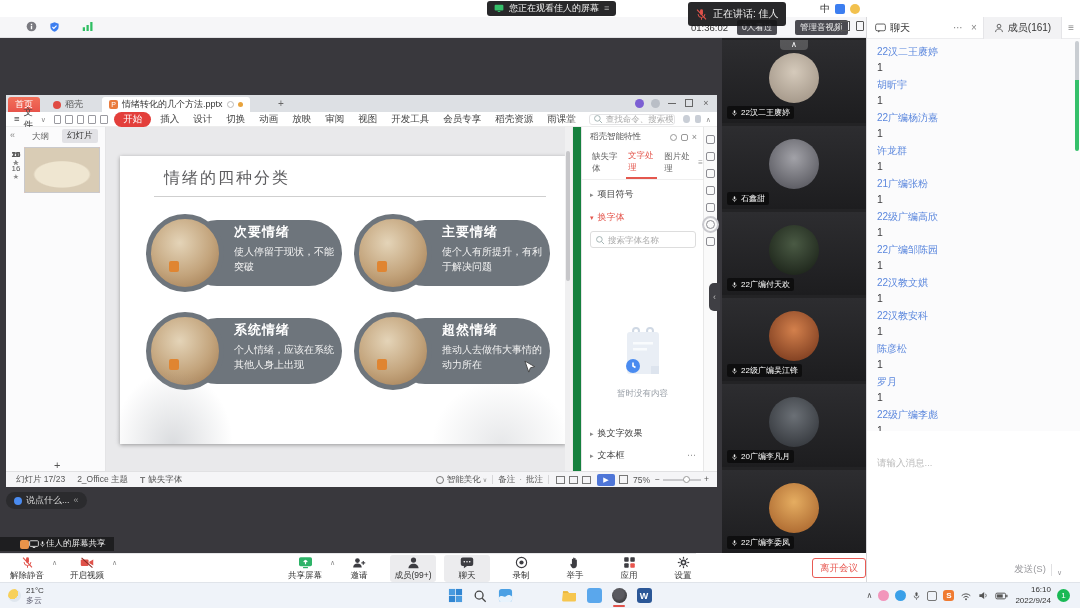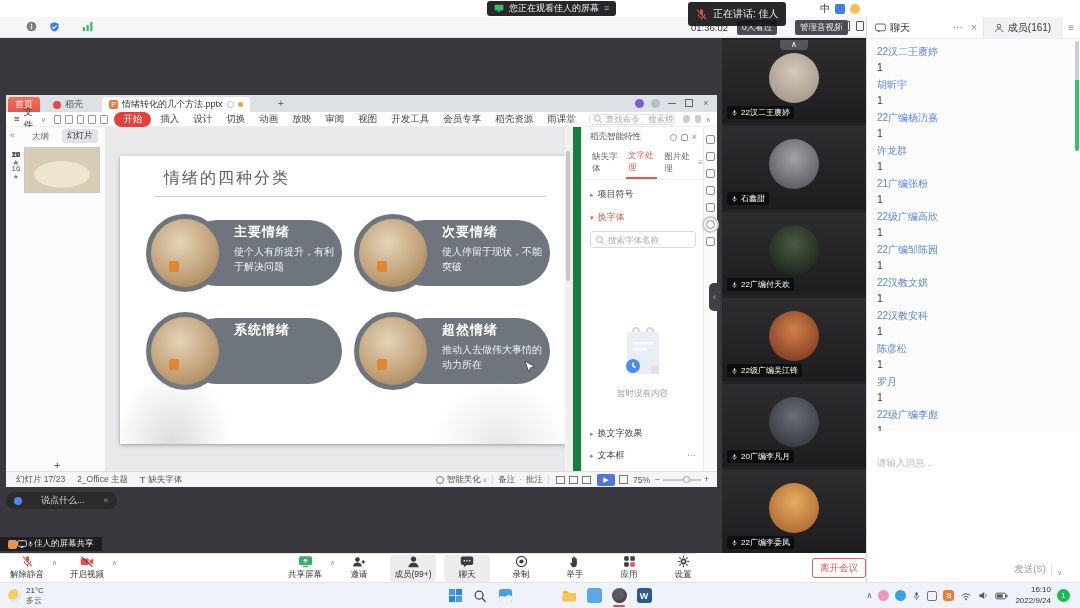--- a/index.html
+++ b/index.html
@@ -78,41 +78,41 @@
 #memtab{background:#f2f2f4;height:22px;display:flex;align-items:center;gap:4px;padding:0 10px;border-left:1px solid #e5e5e8;border-right:1px solid #e5e5e8}
 #chatlist{position:absolute;left:0;top:22px;width:213px;height:392px;background:#fbfbfc;overflow:hidden;padding:6px 0 0 10px}
 .mname{font-size:10px;color:#5b87dd;margin-bottom:2px}
 .mcount{font-size:10.5px;color:#3c3c3e;margin-bottom:5px}
 #sendrow{position:absolute;left:0;top:414px;width:213px;height:24px;border-top:1px solid #ececee;background:#fff;display:flex;align-items:center;font-size:9.5px}
 #chatinput{position:absolute;left:10px;top:440px;width:180px;border:none;outline:none;font-size:9.5px;color:#555;background:transparent}
 #chatinput::placeholder{color:#bbb}
 #sendbtn{position:absolute;right:18px;bottom:6px;font-size:9.5px;color:#9a9a9e;display:flex;align-items:flex-end}
 #chatscroll{position:absolute;right:1px;top:24px;width:4px;height:110px;border-radius:2px;background:linear-gradient(#c9cdd2 35%,#35c06a 35%)}
 
-#sharelabel{left:0;top:537px;height:14px;background:#1e1e20;display:flex;align-items:center;padding:0 8px 0 8px;color:#ececec;font-size:8.5px}
-#footer{left:0;top:553px;width:696px;height:29px;background:#fff;border-top:1px solid #e6e6e8;display:flex;align-items:center}
+#sharelabel{left:0;top:537px;height:14px;background:#1e1e20;display:flex;align-items:center;padding:0 8px 0 20px;color:#ececec;font-size:8.5px}
+#footer{left:0;top:553px;width:696px;height:29px;background:#fff;border-top:1px solid #e6e6e8;display:flex;align-items:flex-end}
 .fitem{position:relative;width:46px;height:27px;display:flex;flex-direction:column;align-items:center;justify-content:center;border-radius:3px}
 .fitem.on{background:#ececee}
 .flabel{font-size:8.5px;color:#333;white-space:nowrap;margin-top:1px}
 .fchev{display:none;position:absolute;right:-7px;top:4px;font-size:7px;color:#888}
 .fitem.haschev .fchev{display:block}
 #leave{position:absolute;left:812px;top:4px;width:54px;height:20px;border:1px solid #e85a54;border-radius:3px;color:#e85a54;font-size:9.5px;display:flex;align-items:center;justify-content:center;background:#fff}
 
 #taskbar{left:0;top:582px;width:1080px;height:26px;background:#eff3f9;border-top:1px solid #e0e4ea;display:flex;align-items:center}
 .tbicon{width:22px;height:22px;display:flex;align-items:center;justify-content:center;position:relative}
 .appletter{width:15px;height:15px;border-radius:3px;color:#fff;font-size:9px;font-weight:bold;display:flex;align-items:center;justify-content:center}
 .active-ind{position:absolute;left:5px;bottom:0;width:12px;height:2px;border-radius:1px;background:#e0524a}
 .trayic{margin:0 3px;color:#555;display:flex;align-items:center}
 #clock{font-size:8px;color:#333;text-align:right;line-height:1.3}
 
 input{font-family:inherit}
 .searchbox{display:flex;align-items:center;gap:3px;border:1px solid #ddd;border-radius:3px;background:#fff}
 .searchbox input{border:none;outline:none;font-size:8.5px;width:80%;background:transparent;color:#777}
 .searchbox input::placeholder{color:#aaa}
-#saypill{left:6px;top:492px;height:17px;background:#2b2b2e;border-radius:9px;display:flex;align-items:center;gap:19px;padding:0 8px;color:#ddd;font-size:9px}
+#saypill{left:6px;top:492px;height:17px;background:#2b2b2e;border-radius:9px;display:flex;align-items:center;gap:4px;padding:0 8px;color:#ddd;font-size:9px}
 #handle{left:709px;top:283px;width:11px;height:28px;background:#3f3f44;border-radius:5px 0 0 5px;color:#bbb;font-size:9px;display:flex;align-items:center;justify-content:center}
 #cursor{left:524px;top:360px}
 .wc{width:10px;height:10px;margin-left:7px;display:flex;align-items:center;justify-content:center;color:#666;font-size:9px}
 </style>
 </head>
 <body>
 
 <div id="toprow" class="ab"></div>
 
 <div id="meetbar" class="ab">
@@ -312,39 +312,40 @@
   <div id="canvas" class="ab">
     <div id="slide">
       <div id="slidetitle">情绪的四种分类</div>
       <div id="titlerule"></div>
       <div id="pillgrid">
 
           <div class="pill">
             <div class="pbar"></div>
             <div class="pcirc"></div>
             <div class="ptxt">
-              <div class="pt">主要情绪</div>
-              <div class="pb">使个人有所提升，有利于解决问题</div>
+              <div class="pt">次要情绪</div>
+              <div class="pb">使人停留于现状，不能突破</div>
             </div>
           </div>
 
           <div class="pill">
             <div class="pbar"></div>
             <div class="pcirc"></div>
             <div class="ptxt">
-              <div class="pt">次要情绪</div>
-              <div class="pb">使人停留于现状，不能突破</div>
+              <div class="pt">主要情绪</div>
+              <div class="pb">使个人有所提升，有利于解决问题</div>
             </div>
           </div>
 
           <div class="pill">
             <div class="pbar"></div>
             <div class="pcirc"></div>
             <div class="ptxt">
               <div class="pt">系统情绪</div>
+              <div class="pb">个人情绪，应该在系统其他人身上出现</div>
             </div>
           </div>
 
           <div class="pill">
             <div class="pbar"></div>
             <div class="pcirc"></div>
             <div class="ptxt">
               <div class="pt">超然情绪</div>
               <div class="pb">推动人去做伟大事情的动力所在</div>
             </div>

